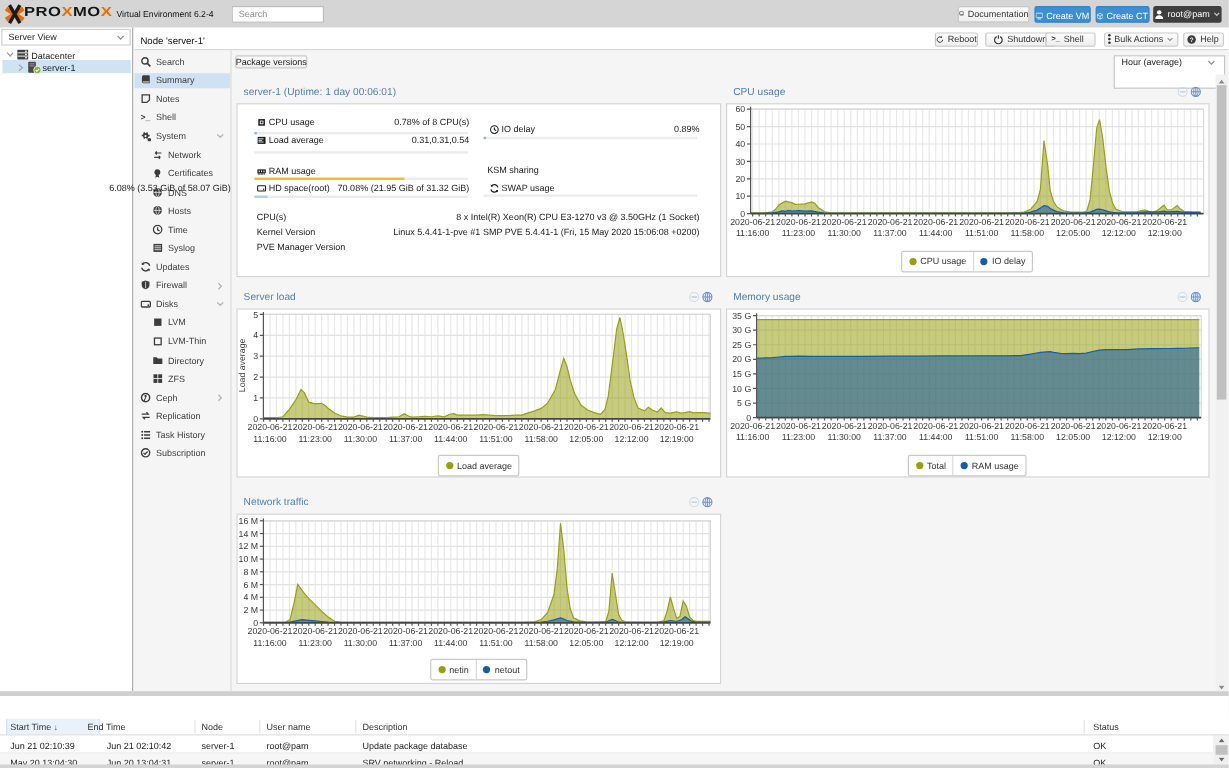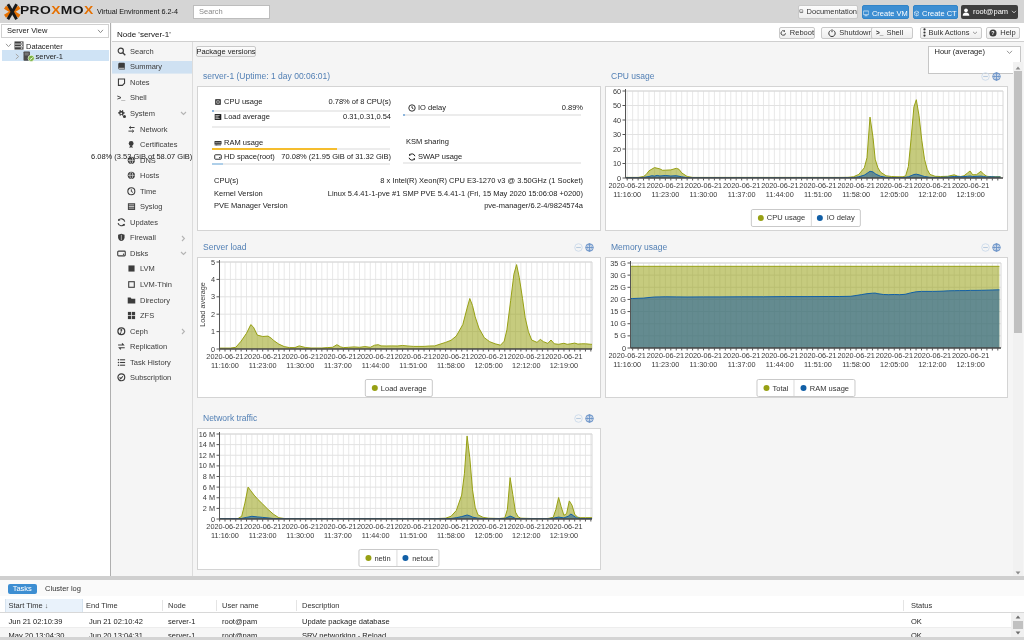--- a/index.html
+++ b/index.html
@@ -317,21 +317,20 @@
         <path d="M7.9,8.1 L7.7,6 L5.7,6.5 Z" fill="#1a1a1a"></path>
       </svg>
     </div>
     <div class="srow" style="left:225px;top:109.50000000000001px">SWAP usage</div>
     <div class="bar" style="left:209.5px;top:120.3px;width:178px"></div>
     <div class="srow" style="left:21px;top:134.2px">CPU(s)</div>
     <div class="srow" style="left:90px;top:134.2px;width:300px;text-align:right">8 x Intel(R) Xeon(R) CPU E3-1270 v3 @ 3.50GHz (1 Socket)</div>
     <div class="srow" style="left:21px;top:146.7px">Kernel Version</div>
     <div class="srow" style="left:90px;top:146.7px;width:300px;text-align:right">Linux 5.4.41-1-pve #1 SMP PVE 5.4.41-1 (Fri, 15 May 2020 15:06:08 +0200)</div>
     <div class="srow" style="left:21px;top:159.2px">PVE Manager Version</div>
-    <div class="srow" style="left:90px;top:159.2px;width:300px;text-align:right">pve-manager/6.2-4/9824574a</div>
     <div class="abs" style="left:412px;top:25px;width:403px;height:164px">
       <div class="ptitle" style="left:6px;top:4px">CPU usage</div>
       <svg class="abs" style="right:18.5px;top:5px" width="9" height="9" viewBox="0 0 10 10">
         <circle cx="5" cy="5" r="4.2" fill="none" stroke="#ccdaeb" stroke-width="1"></circle>
         <line x1="2.4" y1="5" x2="7.6" y2="5" stroke="#b9cbdf" stroke-width="1.2"></line>
       </svg>
 <svg class="abs" style="right:7.5px;top:5px" width="9" height="9" viewBox="0 0 10 10">
         <circle cx="5" cy="5" r="4.2" fill="none" stroke="#6a93c8" stroke-width="1.1"></circle>
         <line x1="0.8" y1="5" x2="9.2" y2="5" stroke="#6a93c8" stroke-width="1"></line>
         <line x1="5" y1="0.8" x2="5" y2="9.2" stroke="#6a93c8" stroke-width="1"></line>
@@ -1195,28 +1194,24 @@
         <path d="M3.5,0.5 L6.5,4.5 L0.5,4.5 Z" fill="#8a8a8a"></path>
       </svg>
 <div class="abs" style="left:0.5px;top:9px;width:8.5px;height:262px;background:#c0c0c0"></div>
 <svg class="abs" style="left:2px;bottom:2.5px" width="6" height="4" viewBox="0 0 7 5">
         <path d="M3.5,4.5 L6.5,0.5 L0.5,0.5 Z" fill="#8a8a8a"></path>
       </svg>
 </div>
   </div>
 <div class="abs" style="left:0;top:576px;width:1024px;height:64px;background:#fff">
  <div class="abs" style="left:0;top:0;width:1024px;height:4px;background:#cfcfcf"></div>
- <div class="abs" style="left:0;top:4px;width:1024px;height:15.5px;background:#fafafa">
-  <div class="abs" style="left:8px;top:3.5px;width:28.5px;height:10.5px;background:#3d8ed2;border-radius:2px;color:#fff;font-size:7.5px;text-align:center;line-height:10.5px">Tasks</div>
-  <div class="abs" style="left:42px;top:3.5px;width:42px;height:10.5px;color:#333;font-size:7.5px;text-align:center;line-height:10.5px">Cluster log</div>
- </div>
  <div class="abs" style="left:0;top:22.5px;width:1024px;height:13.5px;background:#fff">
   <div class="abs" style="left:5px;top:0;width:78px;height:13.5px;background:#e9f2fb;border-left:1px solid #d6e3ef;border-right:1px solid #d6e3ef"></div>
   <div class="abs" style="left:8.5px;top:2.7px;font-size:7.5px;color:#333">Start Time <span style="font-size:7px;color:#555">↓</span></div>
-  <div class="abs" style="left:86px;top:2.7px;font-size:7.5px;color:#333">End Time</div>
+  <div class="abs" style="left:73px;top:2.7px;font-size:7.5px;color:#333">End Time</div>
   <div class="abs" style="left:162px;top:1px;width:1px;height:11.5px;background:#e4e4e4"></div>
   <div class="abs" style="left:168px;top:2.7px;font-size:7.5px;color:#333">Node</div>
   <div class="abs" style="left:216px;top:1px;width:1px;height:11.5px;background:#e4e4e4"></div>
   <div class="abs" style="left:222px;top:2.7px;font-size:7.5px;color:#333">User name</div>
   <div class="abs" style="left:296px;top:1px;width:1px;height:11.5px;background:#e4e4e4"></div>
   <div class="abs" style="left:302px;top:2.7px;font-size:7.5px;color:#333">Description</div>
   <div class="abs" style="left:903px;top:1px;width:1px;height:11.5px;background:#e4e4e4"></div>
   <div class="abs" style="left:911px;top:2.7px;font-size:7.5px;color:#333">Status</div>
  </div>
  <div class="abs" style="left:0;top:36px;width:1024px;height:1px;background:#d8d8d8"></div>

